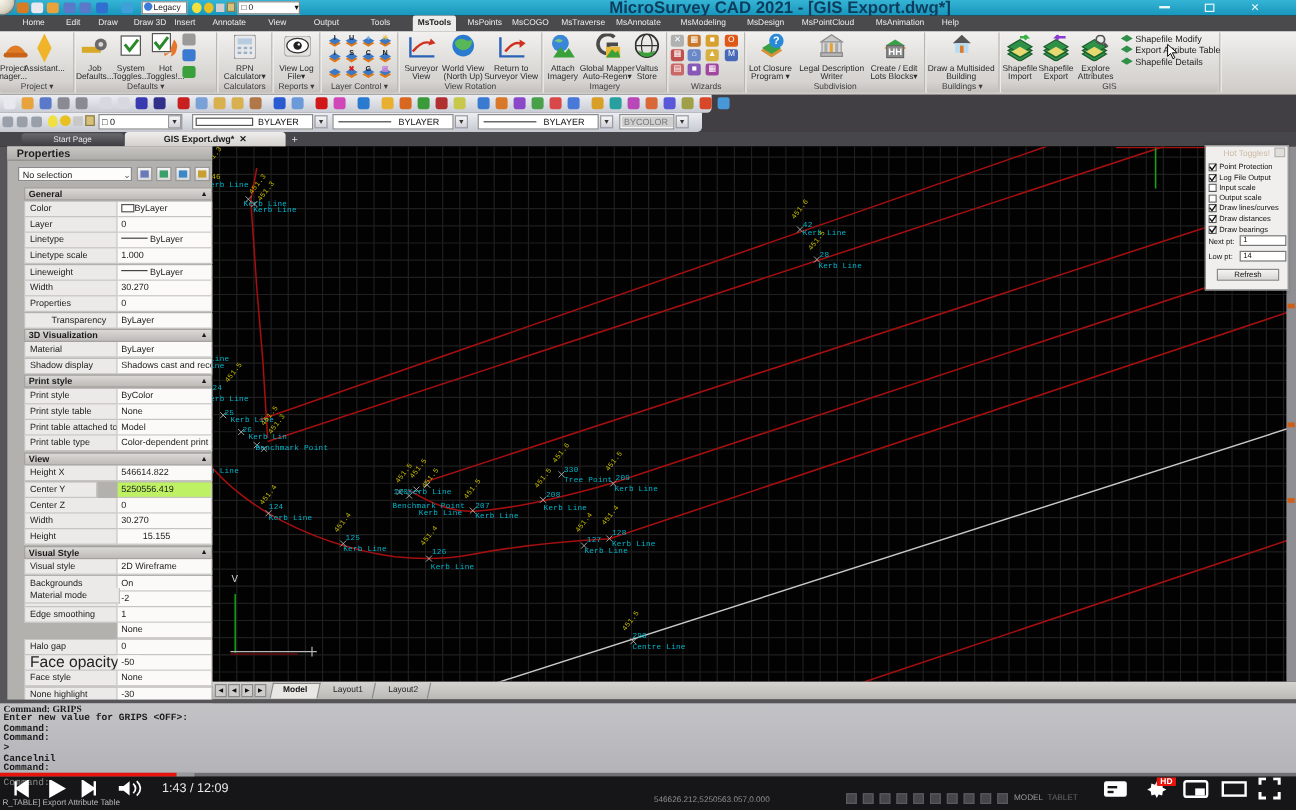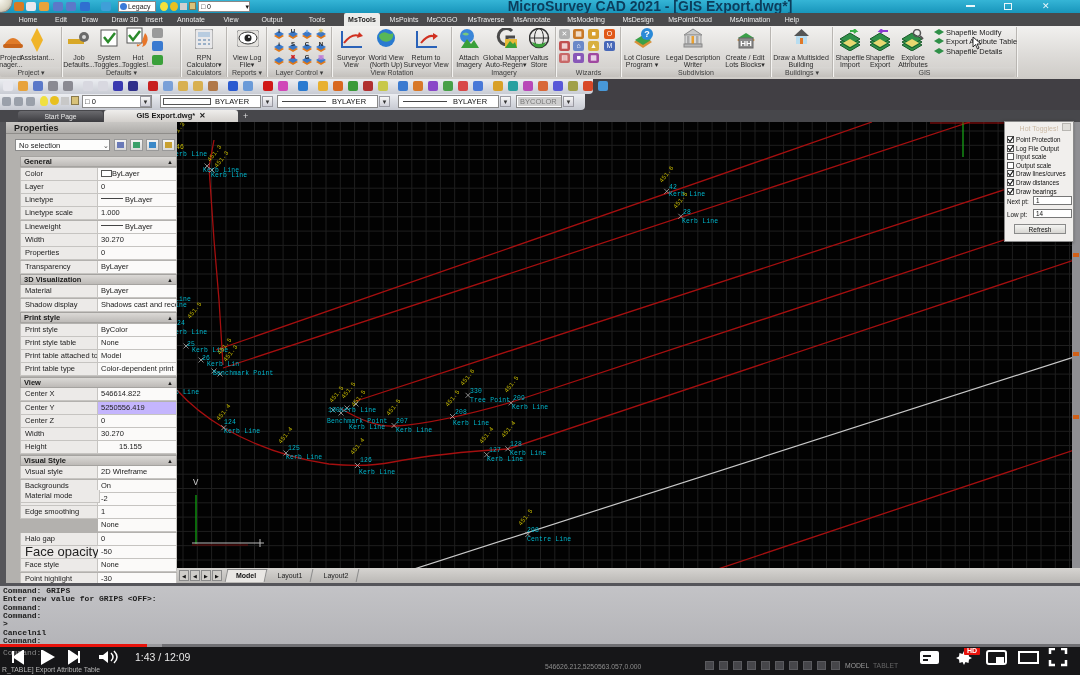--- a/index.html
+++ b/index.html
@@ -409,41 +409,41 @@
 <div class="abs" style="left:20px;top:194.1px;width:78px;height:13px;background:#eceae8;border:1px solid #c6c4c1;border-top:none;font-size:7.5px;color:#222;line-height:12px;padding-left:4px;white-space:nowrap;overflow:hidden">Linetype</div>
 <div class="abs" style="left:98px;top:194.1px;width:79px;height:13px;background:#fbfaf9;border:1px solid #c6c4c1;border-top:none;border-left:none;font-size:7.5px;color:#222;line-height:12px;padding-left:3px;white-space:nowrap;overflow:hidden"><span style="display:inline-block;width:22px;height:1px;background:#444;vertical-align:3px"></span> ByLayer</div>
 <div class="abs" style="left:20px;top:207.4px;width:78px;height:13px;background:#eceae8;border:1px solid #c6c4c1;border-top:none;font-size:7.5px;color:#222;line-height:12px;padding-left:4px;white-space:nowrap;overflow:hidden">Linetype scale</div>
 <div class="abs" style="left:98px;top:207.4px;width:79px;height:13px;background:#fbfaf9;border:1px solid #c6c4c1;border-top:none;border-left:none;font-size:7.5px;color:#222;line-height:12px;padding-left:3px;white-space:nowrap;overflow:hidden">1.000</div>
 <div class="abs" style="left:20px;top:220.7px;width:78px;height:13px;background:#eceae8;border:1px solid #c6c4c1;border-top:none;font-size:7.5px;color:#222;line-height:12px;padding-left:4px;white-space:nowrap;overflow:hidden">Lineweight</div>
 <div class="abs" style="left:98px;top:220.7px;width:79px;height:13px;background:#fbfaf9;border:1px solid #c6c4c1;border-top:none;border-left:none;font-size:7.5px;color:#222;line-height:12px;padding-left:3px;white-space:nowrap;overflow:hidden"><span style="display:inline-block;width:22px;height:1px;background:#444;vertical-align:3px"></span> ByLayer</div>
 <div class="abs" style="left:20px;top:234.0px;width:78px;height:13px;background:#eceae8;border:1px solid #c6c4c1;border-top:none;font-size:7.5px;color:#222;line-height:12px;padding-left:4px;white-space:nowrap;overflow:hidden">Width</div>
 <div class="abs" style="left:98px;top:234.0px;width:79px;height:13px;background:#fbfaf9;border:1px solid #c6c4c1;border-top:none;border-left:none;font-size:7.5px;color:#222;line-height:12px;padding-left:3px;white-space:nowrap;overflow:hidden">30.270</div>
 <div class="abs" style="left:20px;top:247.3px;width:78px;height:13px;background:#eceae8;border:1px solid #c6c4c1;border-top:none;font-size:7.5px;color:#222;line-height:12px;padding-left:4px;white-space:nowrap;overflow:hidden">Properties</div>
 <div class="abs" style="left:98px;top:247.3px;width:79px;height:13px;background:#fbfaf9;border:1px solid #c6c4c1;border-top:none;border-left:none;font-size:7.5px;color:#222;line-height:12px;padding-left:3px;white-space:nowrap;overflow:hidden">0</div>
-<div class="abs" style="left:20px;top:260.6px;width:78px;height:13px;background:#eceae8;border:1px solid #c6c4c1;border-top:none;font-size:7.5px;color:#222;line-height:12px;padding-left:4px;white-space:nowrap;overflow:hidden">Transparency</div>
+<div class="abs" style="left:20px;top:260.6px;width:78px;height:13px;background:#eceae8;border:1px solid #c6c4c1;border-top:none;font-size:7.5px;color:#222;line-height:12px;padding-left:22px;white-space:nowrap;overflow:hidden">Transparency</div>
 <div class="abs" style="left:98px;top:260.6px;width:79px;height:13px;background:#fbfaf9;border:1px solid #c6c4c1;border-top:none;border-left:none;font-size:7.5px;color:#222;line-height:12px;padding-left:3px;white-space:nowrap;overflow:hidden">ByLayer</div>
 <div class="abs" style="left:20px;top:273.9px;width:157px;height:11px;background:linear-gradient(#dbd9d6,#bdbab7);border:1px solid #a5a3a0;font-size:7.5px;font-weight:bold;color:#1a1a1a;line-height:10px;padding-left:3px">3D Visualization<span style="float:right;margin-right:3px;font-size:6px">▲</span></div>
 <div class="abs" style="left:20px;top:285.4px;width:78px;height:13px;background:#eceae8;border:1px solid #c6c4c1;border-top:none;font-size:7.5px;color:#222;line-height:12px;padding-left:4px;white-space:nowrap;overflow:hidden">Material</div>
 <div class="abs" style="left:98px;top:285.4px;width:79px;height:13px;background:#fbfaf9;border:1px solid #c6c4c1;border-top:none;border-left:none;font-size:7.5px;color:#222;line-height:12px;padding-left:3px;white-space:nowrap;overflow:hidden">ByLayer</div>
 <div class="abs" style="left:20px;top:298.7px;width:78px;height:13px;background:#eceae8;border:1px solid #c6c4c1;border-top:none;font-size:7.5px;color:#222;line-height:12px;padding-left:4px;white-space:nowrap;overflow:hidden">Shadow display</div>
 <div class="abs" style="left:98px;top:298.7px;width:79px;height:13px;background:#fbfaf9;border:1px solid #c6c4c1;border-top:none;border-left:none;font-size:7.5px;color:#222;line-height:12px;padding-left:3px;white-space:nowrap;overflow:hidden">Shadows cast and rece...</div>
 <div class="abs" style="left:20px;top:312.0px;width:157px;height:11px;background:linear-gradient(#dbd9d6,#bdbab7);border:1px solid #a5a3a0;font-size:7.5px;font-weight:bold;color:#1a1a1a;line-height:10px;padding-left:3px">Print style<span style="float:right;margin-right:3px;font-size:6px">▲</span></div>
 <div class="abs" style="left:20px;top:323.5px;width:78px;height:13px;background:#eceae8;border:1px solid #c6c4c1;border-top:none;font-size:7.5px;color:#222;line-height:12px;padding-left:4px;white-space:nowrap;overflow:hidden">Print style</div>
 <div class="abs" style="left:98px;top:323.5px;width:79px;height:13px;background:#fbfaf9;border:1px solid #c6c4c1;border-top:none;border-left:none;font-size:7.5px;color:#222;line-height:12px;padding-left:3px;white-space:nowrap;overflow:hidden">ByColor</div>
 <div class="abs" style="left:20px;top:336.8px;width:78px;height:13px;background:#eceae8;border:1px solid #c6c4c1;border-top:none;font-size:7.5px;color:#222;line-height:12px;padding-left:4px;white-space:nowrap;overflow:hidden">Print style table</div>
 <div class="abs" style="left:98px;top:336.8px;width:79px;height:13px;background:#fbfaf9;border:1px solid #c6c4c1;border-top:none;border-left:none;font-size:7.5px;color:#222;line-height:12px;padding-left:3px;white-space:nowrap;overflow:hidden">None</div>
 <div class="abs" style="left:20px;top:350.1px;width:78px;height:13px;background:#eceae8;border:1px solid #c6c4c1;border-top:none;font-size:7.5px;color:#222;line-height:12px;padding-left:4px;white-space:nowrap;overflow:hidden">Print table attached to</div>
 <div class="abs" style="left:98px;top:350.1px;width:79px;height:13px;background:#fbfaf9;border:1px solid #c6c4c1;border-top:none;border-left:none;font-size:7.5px;color:#222;line-height:12px;padding-left:3px;white-space:nowrap;overflow:hidden">Model</div>
 <div class="abs" style="left:20px;top:363.4px;width:78px;height:13px;background:#eceae8;border:1px solid #c6c4c1;border-top:none;font-size:7.5px;color:#222;line-height:12px;padding-left:4px;white-space:nowrap;overflow:hidden">Print table type</div>
 <div class="abs" style="left:98px;top:363.4px;width:79px;height:13px;background:#fbfaf9;border:1px solid #c6c4c1;border-top:none;border-left:none;font-size:7.5px;color:#222;line-height:12px;padding-left:3px;white-space:nowrap;overflow:hidden">Color-dependent print st...</div>
 <div class="abs" style="left:20px;top:376.7px;width:157px;height:11px;background:linear-gradient(#dbd9d6,#bdbab7);border:1px solid #a5a3a0;font-size:7.5px;font-weight:bold;color:#1a1a1a;line-height:10px;padding-left:3px">View<span style="float:right;margin-right:3px;font-size:6px">▲</span></div>
-<div class="abs" style="left:20px;top:388.2px;width:78px;height:13px;background:#eceae8;border:1px solid #c6c4c1;border-top:none;font-size:7.5px;color:#222;line-height:12px;padding-left:4px;white-space:nowrap;overflow:hidden">Center X</div>
+<div class="abs" style="left:20px;top:388.2px;width:78px;height:13px;background:#eceae8;border:1px solid #c6c4c1;border-top:none;font-size:7.5px;color:#222;line-height:12px;padding-left:4px;white-space:nowrap;overflow:hidden">Height X</div>
 <div class="abs" style="left:98px;top:388.2px;width:79px;height:13px;background:#fbfaf9;border:1px solid #c6c4c1;border-top:none;border-left:none;font-size:7.5px;color:#222;line-height:12px;padding-left:3px;white-space:nowrap;overflow:hidden">546614.822</div>
-<div class="abs" style="left:20px;top:401.5px;width:78px;height:13px;background:#eceae8;border:1px solid #c6c4c1;border-top:none;font-size:7.5px;color:#222;line-height:12px;padding-left:4px;white-space:nowrap;overflow:hidden">Center Y</div>
-<div class="abs" style="left:98px;top:401.5px;width:79px;height:13px;background:#c4b5fd;border:1px solid #c6c4c1;border-top:none;border-left:none;font-size:7.5px;color:#222;line-height:12px;padding-left:3px;white-space:nowrap;overflow:hidden">5250556.419</div>
+<div class="abs" style="left:20px;top:401.5px;width:61px;height:13px;background:#eceae8;border:1px solid #c6c4c1;border-top:none;font-size:7.5px;color:#222;line-height:12px;padding-left:4px;white-space:nowrap;overflow:hidden">Center Y</div>
+<div class="abs" style="left:98px;top:401.5px;width:79px;height:13px;background:#bef264;border:1px solid #c6c4c1;border-top:none;border-left:none;font-size:7.5px;color:#222;line-height:12px;padding-left:3px;white-space:nowrap;overflow:hidden">5250556.419</div>
 <div class="abs" style="left:20px;top:414.8px;width:78px;height:13px;background:#eceae8;border:1px solid #c6c4c1;border-top:none;font-size:7.5px;color:#222;line-height:12px;padding-left:4px;white-space:nowrap;overflow:hidden">Center Z</div>
 <div class="abs" style="left:98px;top:414.8px;width:79px;height:13px;background:#fbfaf9;border:1px solid #c6c4c1;border-top:none;border-left:none;font-size:7.5px;color:#222;line-height:12px;padding-left:3px;white-space:nowrap;overflow:hidden">0</div>
 <div class="abs" style="left:20px;top:428.1px;width:78px;height:13px;background:#eceae8;border:1px solid #c6c4c1;border-top:none;font-size:7.5px;color:#222;line-height:12px;padding-left:4px;white-space:nowrap;overflow:hidden">Width</div>
 <div class="abs" style="left:98px;top:428.1px;width:79px;height:13px;background:#fbfaf9;border:1px solid #c6c4c1;border-top:none;border-left:none;font-size:7.5px;color:#222;line-height:12px;padding-left:3px;white-space:nowrap;overflow:hidden">30.270</div>
 <div class="abs" style="left:20px;top:441.4px;width:78px;height:13px;background:#eceae8;border:1px solid #c6c4c1;border-top:none;font-size:7.5px;color:#222;line-height:12px;padding-left:4px;white-space:nowrap;overflow:hidden">Height</div>
 <div class="abs" style="left:98px;top:441.4px;width:79px;height:13px;background:#fbfaf9;border:1px solid #c6c4c1;border-top:none;border-left:none;font-size:7.5px;color:#222;line-height:12px;padding-left:21px;white-space:nowrap;overflow:hidden">15.155</div>
 <div class="abs" style="left:20px;top:454.7px;width:157px;height:11px;background:linear-gradient(#dbd9d6,#bdbab7);border:1px solid #a5a3a0;font-size:7.5px;font-weight:bold;color:#1a1a1a;line-height:10px;padding-left:3px">Visual Style<span style="float:right;margin-right:3px;font-size:6px">▲</span></div>
 <div class="abs" style="left:20px;top:466.2px;width:78px;height:13px;background:#eceae8;border:1px solid #c6c4c1;border-top:none;font-size:7.5px;color:#222;line-height:12px;padding-left:4px;white-space:nowrap;overflow:hidden">Visual style</div>
 <div class="abs" style="left:98px;top:466.2px;width:79px;height:13px;background:#fbfaf9;border:1px solid #c6c4c1;border-top:none;border-left:none;font-size:7.5px;color:#222;line-height:12px;padding-left:3px;white-space:nowrap;overflow:hidden">2D Wireframe</div>
 <div class="abs" style="left:20px;top:479.5px;width:78px;height:13px;background:#eceae8;border:1px solid #c6c4c1;border-top:none;font-size:7.5px;color:#222;line-height:12px;padding-left:4px;white-space:nowrap;overflow:hidden">Backgrounds</div>
@@ -453,21 +453,21 @@
 <div class="abs" style="left:20px;top:506.1px;width:78px;height:13px;background:#eceae8;border:1px solid #c6c4c1;border-top:none;font-size:7.5px;color:#222;line-height:12px;padding-left:4px;white-space:nowrap;overflow:hidden">Edge smoothing</div>
 <div class="abs" style="left:98px;top:506.1px;width:79px;height:13px;background:#fbfaf9;border:1px solid #c6c4c1;border-top:none;border-left:none;font-size:7.5px;color:#222;line-height:12px;padding-left:3px;white-space:nowrap;overflow:hidden">1</div>
 <div class="abs" style="left:20px;top:490px;width:80px;height:13px;background:#eceae8;border:1px solid #c6c4c1;border-top:none;font-size:7.5px;color:#222;line-height:12px;padding-left:4px;white-space:nowrap;overflow:hidden">Material mode</div>
 <div class="abs" style="left:98px;top:519.4px;width:79px;height:13px;background:#fbfaf9;border:1px solid #c6c4c1;border-top:none;border-left:none;font-size:7.5px;color:#222;line-height:12px;padding-left:3px;white-space:nowrap;overflow:hidden">None</div>
 <div class="abs" style="left:20px;top:532.7px;width:78px;height:13px;background:#eceae8;border:1px solid #c6c4c1;border-top:none;font-size:7.5px;color:#222;line-height:12px;padding-left:4px;white-space:nowrap;overflow:hidden">Halo gap</div>
 <div class="abs" style="left:98px;top:532.7px;width:79px;height:13px;background:#fbfaf9;border:1px solid #c6c4c1;border-top:none;border-left:none;font-size:7.5px;color:#222;line-height:12px;padding-left:3px;white-space:nowrap;overflow:hidden">0</div>
 <div class="abs" style="left:20px;top:546.0px;width:98px;height:13px;background:#eceae8;border:1px solid #c6c4c1;border-top:none;font-size:13px;color:#222;line-height:12px;padding-left:4px;white-space:nowrap;overflow:hidden">Face opacity</div>
 <div class="abs" style="left:98px;top:546.0px;width:79px;height:13px;background:#fbfaf9;border:1px solid #c6c4c1;border-top:none;border-left:none;font-size:7.5px;color:#222;line-height:12px;padding-left:3px;white-space:nowrap;overflow:hidden">-50</div>
 <div class="abs" style="left:20px;top:559.3px;width:78px;height:13px;background:#eceae8;border:1px solid #c6c4c1;border-top:none;font-size:7.5px;color:#222;line-height:12px;padding-left:4px;white-space:nowrap;overflow:hidden">Face style</div>
 <div class="abs" style="left:98px;top:559.3px;width:79px;height:13px;background:#fbfaf9;border:1px solid #c6c4c1;border-top:none;border-left:none;font-size:7.5px;color:#222;line-height:12px;padding-left:3px;white-space:nowrap;overflow:hidden">None</div>
-<div class="abs" style="left:20px;top:572.6px;width:78px;height:13px;background:#eceae8;border:1px solid #c6c4c1;border-top:none;font-size:7.5px;color:#222;line-height:12px;padding-left:4px;white-space:nowrap;overflow:hidden">Point highlight</div>
+<div class="abs" style="left:20px;top:572.6px;width:78px;height:13px;background:#eceae8;border:1px solid #c6c4c1;border-top:none;font-size:7.5px;color:#222;line-height:12px;padding-left:4px;white-space:nowrap;overflow:hidden">None highlight</div>
 <div class="abs" style="left:98px;top:572.6px;width:79px;height:13px;background:#fbfaf9;border:1px solid #c6c4c1;border-top:none;border-left:none;font-size:7.5px;color:#222;line-height:12px;padding-left:3px;white-space:nowrap;overflow:hidden">-30</div>
 <svg class="abs" style="left:177px;top:122px" width="903" height="446" viewBox="0 0 903 446">
     <rect width="903" height="446" fill="#020202"></rect>
     <path d="M6.0 0 V446 M20.3 0 V446 M34.6 0 V446 M48.9 0 V446 M63.2 0 V446 M77.5 0 V446 M91.8 0 V446 M106.1 0 V446 M120.4 0 V446 M134.7 0 V446 M149.0 0 V446 M163.3 0 V446 M177.6 0 V446 M191.9 0 V446 M206.2 0 V446 M220.5 0 V446 M234.8 0 V446 M249.1 0 V446 M263.4 0 V446 M277.7 0 V446 M292.0 0 V446 M306.3 0 V446 M320.6 0 V446 M334.9 0 V446 M349.2 0 V446 M363.5 0 V446 M377.8 0 V446 M392.1 0 V446 M406.4 0 V446 M420.7 0 V446 M435.0 0 V446 M449.3 0 V446 M463.6 0 V446 M477.9 0 V446 M492.2 0 V446 M506.5 0 V446 M520.8 0 V446 M535.1 0 V446 M549.4 0 V446 M563.7 0 V446 M578.0 0 V446 M592.3 0 V446 M606.6 0 V446 M620.9 0 V446 M635.2 0 V446 M649.5 0 V446 M663.8 0 V446 M678.1 0 V446 M692.4 0 V446 M706.7 0 V446 M721.0 0 V446 M735.3 0 V446 M749.6 0 V446 M763.9 0 V446 M778.2 0 V446 M792.5 0 V446 M806.8 0 V446 M821.1 0 V446 M835.4 0 V446 M849.7 0 V446 M864.0 0 V446 M878.3 0 V446 M892.6 0 V446 M0 9.0 H903 M0 23.3 H903 M0 37.6 H903 M0 51.9 H903 M0 66.2 H903 M0 80.5 H903 M0 94.8 H903 M0 109.1 H903 M0 123.4 H903 M0 137.7 H903 M0 152.0 H903 M0 166.3 H903 M0 180.6 H903 M0 194.9 H903 M0 209.2 H903 M0 223.5 H903 M0 237.8 H903 M0 252.1 H903 M0 266.4 H903 M0 280.7 H903 M0 295.0 H903 M0 309.3 H903 M0 323.6 H903 M0 337.9 H903 M0 352.2 H903 M0 366.5 H903 M0 380.8 H903 M0 395.1 H903 M0 409.4 H903 M0 423.7 H903 M0 438.0 H903" stroke="#1f1f1f" stroke-width="1"></path>
     <path d="M37 18 L32 45 L37 118 L42 178 L46 243" fill="none" stroke="#a40f0f" stroke-width="1.3"></path>
     <line x1="39" y1="228" x2="695" y2="0" stroke="#a40f0f" stroke-width="1.3"></line>
     <line x1="46" y1="246" x2="793" y2="0" stroke="#a40f0f" stroke-width="1.3"></line>
     <line x1="179" y1="279" x2="903" y2="43" stroke="#a40f0f" stroke-width="1.3"></line>
     <path d="M163 286 C 183 298 200 305 219 304 C 250 302 290 293 335 280 L 903 93" fill="none" stroke="#a40f0f" stroke-width="1.3"></path>
     <path d="M0 268 C 15 285 32 297 47 306 C 80 325 118 337 152 342 C 172 344 196 344 216 340 C 258 332 296 329 331 327 L 903 136" fill="none" stroke="#a40f0f" stroke-width="1.3"></path>
@@ -617,21 +617,21 @@
 <div class="abs" style="left:201px;top:570px;width:10px;height:11px;background:#cfcdc9;border:1px solid #8a8a8a;font-size:5px;line-height:10px;text-align:center;color:#111">▶</div>
 <div class="abs" style="left:212px;top:570px;width:10px;height:11px;background:#cfcdc9;border:1px solid #8a8a8a;font-size:5px;line-height:10px;text-align:center;color:#111">▶</div>
 <div class="abs" style="left:226px;top:569px;width:40px;height:13px;background:#e9e7e4;border:1px solid #8a8a8a;border-bottom:none;transform:skewX(-12deg);"></div>
 <div class="abs" style="left:226px;top:570px;width:40px;height:12px;color:#111;font-size:7px;font-weight:bold;text-align:center;line-height:12px">Model</div>
 <div class="abs" style="left:268px;top:569px;width:44px;height:13px;border-right:1px solid #8a8a8a;transform:skewX(-12deg)"></div>
 <div class="abs" style="left:268px;top:570px;width:44px;height:12px;color:#222;font-size:7px;text-align:center;line-height:12px">Layout1</div>
 <div class="abs" style="left:314px;top:569px;width:44px;height:13px;border-right:1px solid #8a8a8a;transform:skewX(-12deg)"></div>
 <div class="abs" style="left:314px;top:570px;width:44px;height:12px;color:#222;font-size:7px;text-align:center;line-height:12px">Layout2</div>
 <div class="abs" style="left:0;top:583px;width:1080px;height:3px;background:#55555a"></div>
 <div class="abs" style="left:0;top:586px;width:1080px;height:59px;background:linear-gradient(#c3c3c6,#b4b4b8)"></div>
-<div class="abs" style="left:3px;top:586px;width:700px;height:9px;font-family:Liberation Mono, monospace;font-size:8px;font-weight:bold;line-height:9px;color:#1c1c1c;white-space:pre">Command: GRIPS</div>
+<div class="abs" style="left:3px;top:586px;width:700px;height:9px;font-family:Liberation Serif, serif;font-size:8px;font-weight:bold;line-height:9px;color:#1c1c1c;white-space:pre">Command: GRIPS</div>
 <div class="abs" style="left:3px;top:594.3px;width:700px;height:9px;font-family:'Liberation Mono',monospace;font-size:8px;font-weight:bold;line-height:9px;color:#1c1c1c;white-space:pre">Enter new value for GRIPS &lt;OFF&gt;:</div>
 <div class="abs" style="left:3px;top:602.5999999999999px;width:700px;height:9px;font-family:'Liberation Mono',monospace;font-size:8px;font-weight:bold;line-height:9px;color:#1c1c1c;white-space:pre">Command:</div>
 <div class="abs" style="left:3px;top:610.8999999999999px;width:700px;height:9px;font-family:'Liberation Mono',monospace;font-size:8px;font-weight:bold;line-height:9px;color:#1c1c1c;white-space:pre">Command:</div>
 <div class="abs" style="left:3px;top:619.1999999999998px;width:700px;height:9px;font-family:'Liberation Mono',monospace;font-size:8px;font-weight:bold;line-height:9px;color:#1c1c1c;white-space:pre">&gt;</div>
 <div class="abs" style="left:3px;top:627.4999999999998px;width:700px;height:9px;font-family:'Liberation Mono',monospace;font-size:8px;font-weight:bold;line-height:9px;color:#1c1c1c;white-space:pre">Cancelnil</div>
 <div class="abs" style="left:3px;top:635.7999999999997px;width:700px;height:9px;font-family:'Liberation Mono',monospace;font-size:8px;font-weight:bold;line-height:9px;color:#1c1c1c;white-space:pre">Command:</div>
 <div class="abs" style="left:0;top:645px;width:1080px;height:30px;background:#161618"></div>
 <div class="abs" style="left:0;top:644px;width:1080px;height:3px;background:#707074"></div>
 <div class="abs" style="left:147px;top:644px;width:15px;height:3px;background:#9a9a9e"></div>
 <div class="abs" style="left:0;top:644px;width:147px;height:3px;background:#e8130c"></div>

